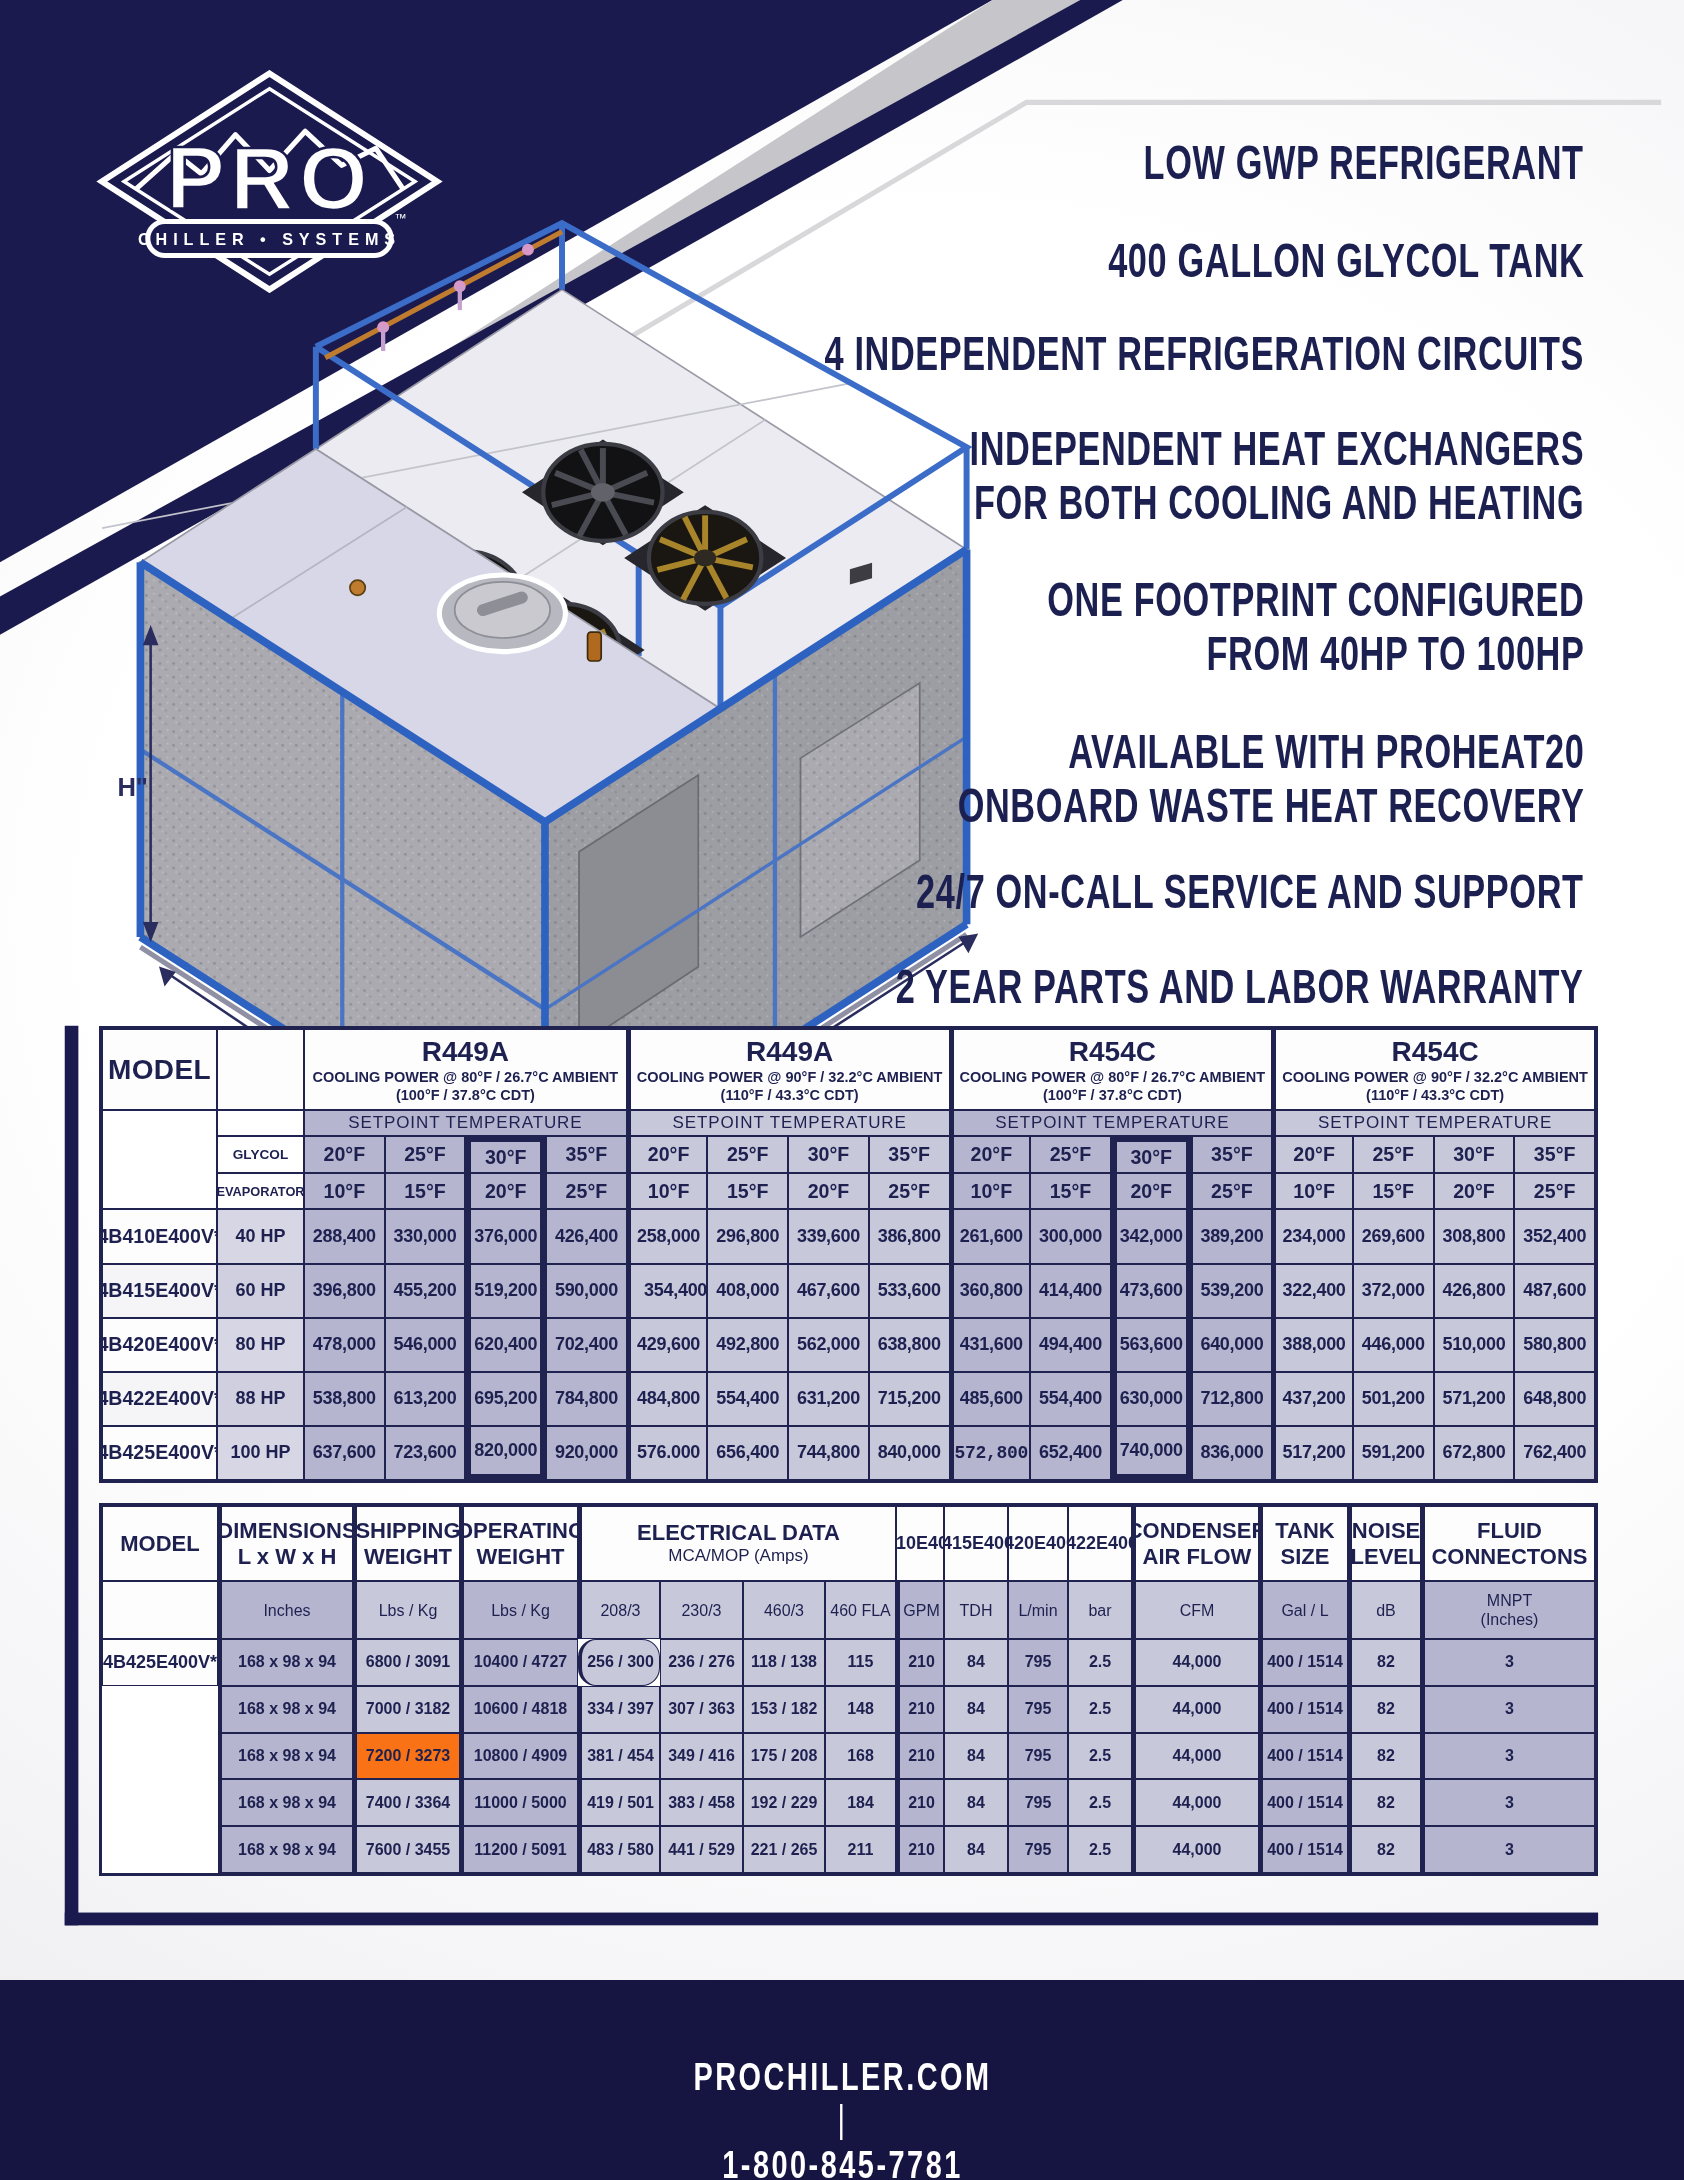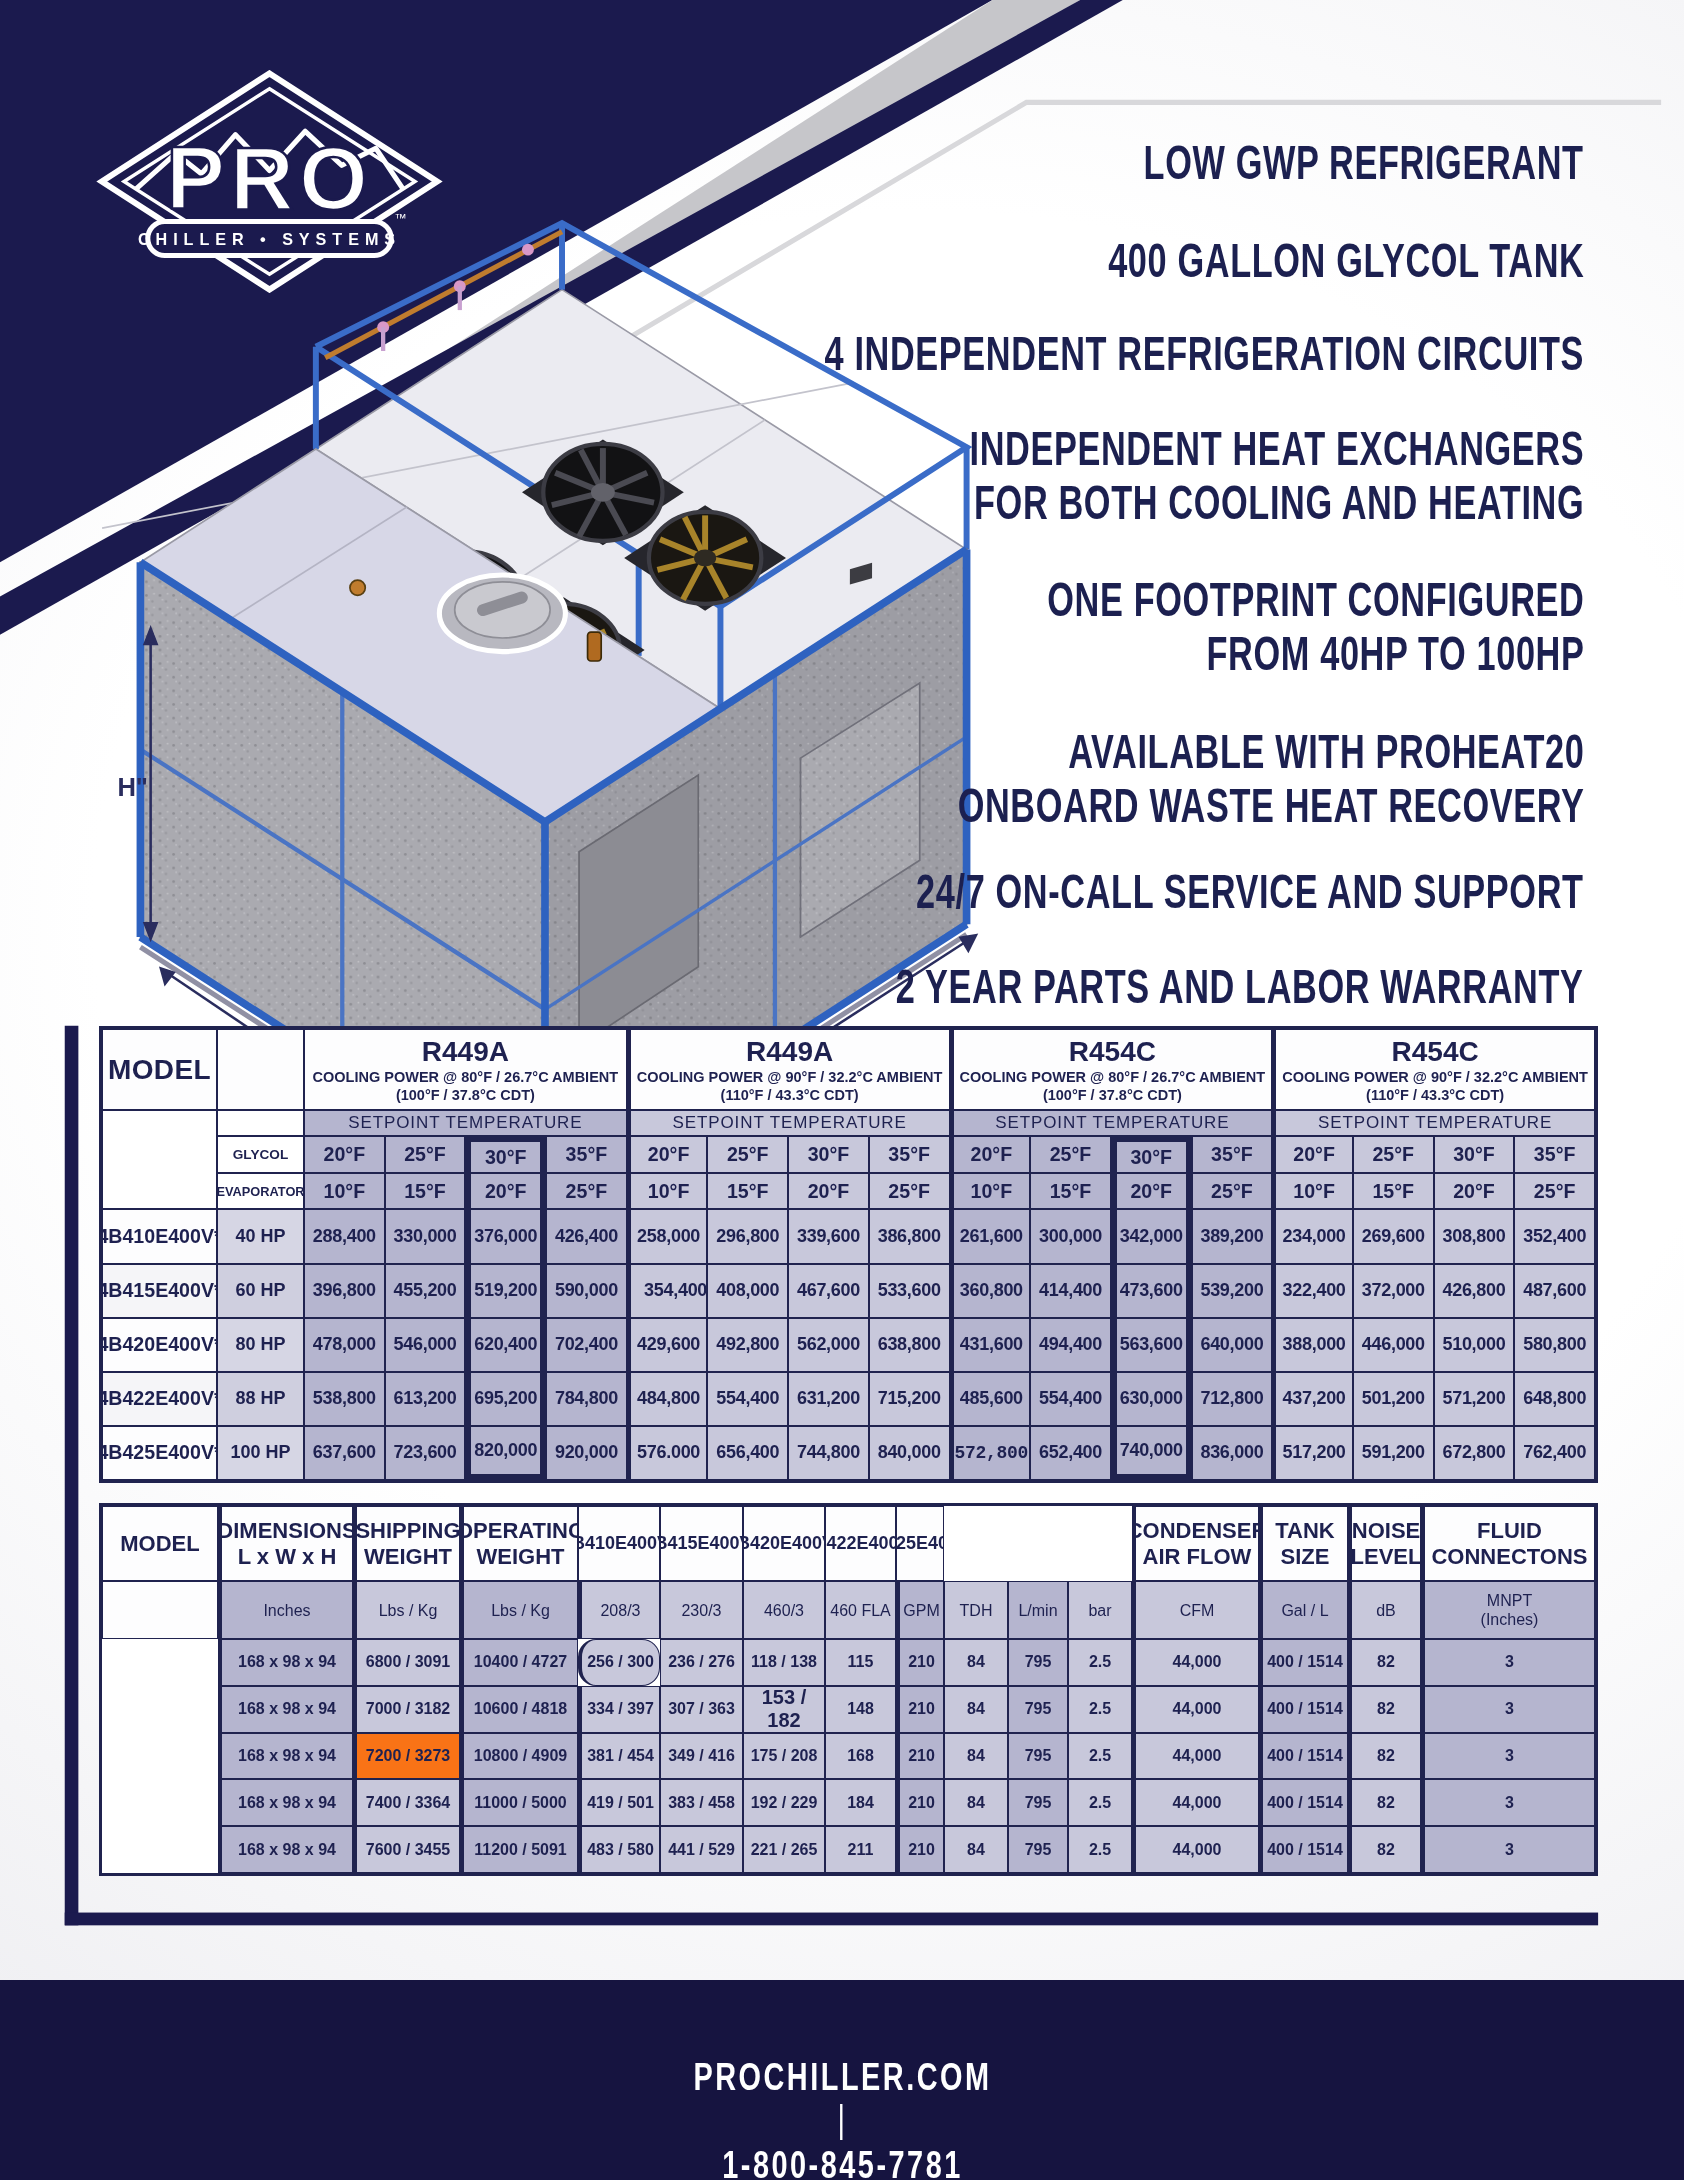--- a/index.html
+++ b/index.html
@@ -409,20 +409,24 @@
       <div style="font-size: 22px; line-height: 25.6px;">L x W x H</div>
     </div>
     <div class="c hd thickL" style="grid-area: 1 / 3 / 2 / 4;">
       <div style="font-size: 22px; line-height: 25.6px;">SHIPPING</div>
       <div style="font-size: 22px; line-height: 25.6px;">WEIGHT</div>
     </div>
     <div class="c hd thickL" style="grid-area: 1 / 4 / 2 / 5;">
       <div style="font-size: 22px; line-height: 25.6px;">OPERATING</div>
       <div style="font-size: 22px; line-height: 25.6px;">WEIGHT</div>
     </div>
+    <div class="c hd thickL" style="grid-area: 1 / 5 / 2 / 9;">
+      <div style="font-size: 22px; line-height: 25.6px;">ELECTRICAL DATA</div>
+      <div style="font-size: 17px; font-weight: 400; line-height: 22px;">MCA/MOP (Amps)</div>
+    </div>
     <div class="c hd thickL" style="grid-area: 1 / 13 / 2 / 14;">
       <div style="font-size: 22px; line-height: 25.6px;">CONDENSER</div>
       <div style="font-size: 22px; line-height: 25.6px;">AIR FLOW</div>
     </div>
     <div class="c hd thickL" style="grid-area: 1 / 14 / 2 / 15;">
       <div style="font-size: 22px; line-height: 25.6px;">TANK</div>
       <div style="font-size: 22px; line-height: 25.6px;">SIZE</div>
     </div>
     <div class="c hd thickL" style="grid-area: 1 / 15 / 2 / 16;">
       <div style="font-size: 22px; line-height: 25.6px;">NOISE</div>
@@ -496,21 +500,21 @@
     <div class="c thickL" style="grid-area: 3 / 13 / 4 / 14; background: rgb(200, 200, 219); font-size: 16px; font-weight: bold;">44,000</div>
     <div class="c thickL" style="grid-area: 3 / 14 / 4 / 15; background: rgb(181, 181, 207); font-size: 16px; font-weight: bold;">400 / 1514</div>
     <div class="c thickL" style="grid-area: 3 / 15 / 4 / 16; background: rgb(200, 200, 219); font-size: 16px; font-weight: bold;">82</div>
     <div class="c thickL" style="grid-area: 3 / 16 / 4 / 17; background: rgb(181, 181, 207); font-size: 16px; font-weight: bold;">3</div>
     <div class="c" style="font-size: 18px; font-weight: bold; background: rgb(253, 253, 254);">4B415E400V*</div>
     <div class="c thickL" style="grid-area: 4 / 2 / 5 / 3; background: rgb(181, 181, 207); font-size: 16px; font-weight: bold;">168 x 98 x 94</div>
     <div class="c thickL" style="grid-area: 4 / 3 / 5 / 4; background: rgb(200, 200, 219); font-size: 16px; font-weight: bold;">7000 / 3182</div>
     <div class="c thickL" style="grid-area: 4 / 4 / 5 / 5; background: rgb(181, 181, 207); font-size: 16px; font-weight: bold;">10600 / 4818</div>
     <div class="c thickL" style="grid-area: 4 / 5 / 5 / 6; background: rgb(200, 200, 219); font-size: 16px; font-weight: bold;">334 / 397</div>
     <div class="c" style="grid-area: 4 / 6 / 5 / 7; background: rgb(200, 200, 219); font-size: 16px; font-weight: bold;">307 / 363</div>
-    <div class="c" style="grid-area: 4 / 7 / 5 / 8; background: rgb(200, 200, 219); font-size: 20px; font-weight: bold;">153 / 182</div>
+    <div class="c" style="grid-area: 4 / 7 / 5 / 8; background: rgb(200, 200, 219); font-size: 16px; font-weight: bold;">153 / 182</div>
     <div class="c" style="grid-area: 4 / 8 / 5 / 9; background: rgb(200, 200, 219); font-size: 16px; font-weight: bold;">148</div>
     <div class="c thickL" style="grid-area: 4 / 9 / 5 / 10; background: rgb(181, 181, 207); font-size: 16px; font-weight: bold;">210</div>
     <div class="c" style="grid-area: 4 / 10 / 5 / 11; background: rgb(200, 200, 219); font-size: 16px; font-weight: bold;">84</div>
     <div class="c" style="grid-area: 4 / 11 / 5 / 12; background: rgb(181, 181, 207); font-size: 16px; font-weight: bold;">795</div>
     <div class="c" style="grid-area: 4 / 12 / 5 / 13; background: rgb(200, 200, 219); font-size: 16px; font-weight: bold;">2.5</div>
     <div class="c thickL" style="grid-area: 4 / 13 / 5 / 14; background: rgb(200, 200, 219); font-size: 16px; font-weight: bold;">44,000</div>
     <div class="c thickL" style="grid-area: 4 / 14 / 5 / 15; background: rgb(181, 181, 207); font-size: 16px; font-weight: bold;">400 / 1514</div>
     <div class="c thickL" style="grid-area: 4 / 15 / 5 / 16; background: rgb(200, 200, 219); font-size: 16px; font-weight: bold;">82</div>
     <div class="c thickL" style="grid-area: 4 / 16 / 5 / 17; background: rgb(181, 181, 207); font-size: 16px; font-weight: bold;">3</div>
     <div class="c" style="font-size: 18px; font-weight: bold; background: rgb(253, 253, 254);">4B420E400V*</div>

